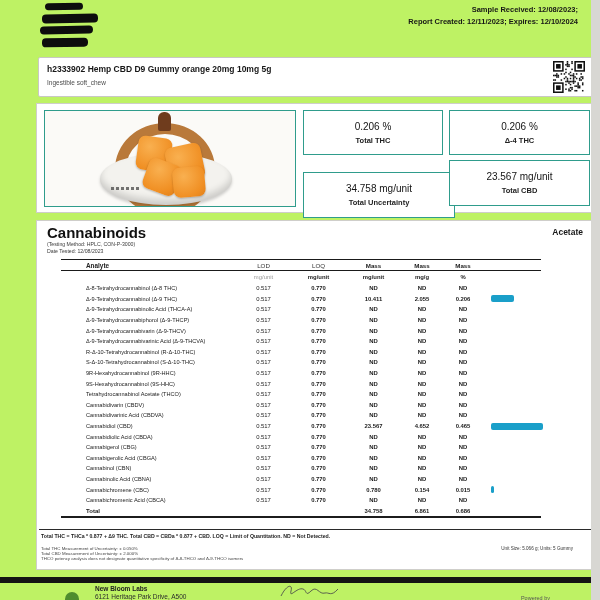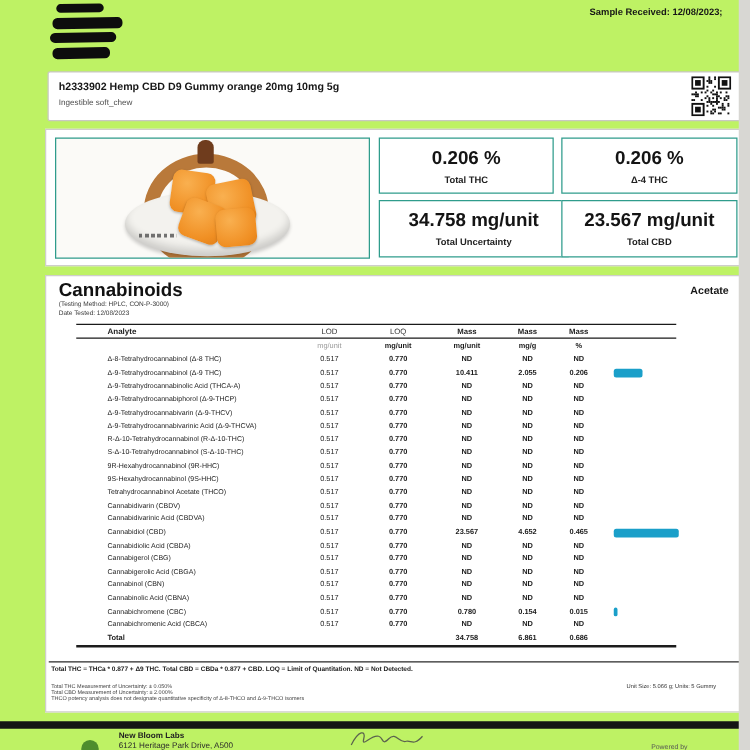--- a/index.html
+++ b/index.html
@@ -27,23 +27,23 @@
   .plate{position:absolute;left:55px;top:42px;width:132px;height:52px;background:#f3f2ee;border-radius:50%;box-shadow:inset 0 -5px 7px rgba(0,0,0,.16),0 2px 3px rgba(0,0,0,.18);}
   .plate-mark{position:absolute;left:66px;top:76px;width:30px;height:3px;background:repeating-linear-gradient(90deg,#3a3a3a 0 3px,transparent 3px 5px);opacity:.7;}
   .gummy{position:absolute;border-radius:7px;background:radial-gradient(circle at 35% 30%,#f9b050,#f08f23 70%,#e07f1a);box-shadow:0 1px 2px rgba(0,0,0,.25);}
   .g1{left:92px;top:26px;width:34px;height:34px;transform:rotate(8deg);}
   .g2{left:122px;top:34px;width:36px;height:36px;transform:rotate(-12deg);}
   .g3{left:100px;top:50px;width:34px;height:32px;transform:rotate(20deg);}
   .g4{left:128px;top:56px;width:32px;height:30px;transform:rotate(-5deg);}
   .stat{position:absolute;border:1.5px solid #2f9c8c;background:#fff;box-sizing:border-box;display:flex;flex-direction:column;align-items:center;justify-content:center;gap:4px;}
   .s1{left:266px;top:6px;width:140px;height:45px;}
   .s2{left:412px;top:6px;width:141px;height:45px;}
-  .s3{left:266px;top:56px;width:152px;height:46px;text-align:center;}
+  .s3{left:266px;top:68px;width:152px;height:46px;text-align:center;}
   .s4{left:412px;top:56px;width:141px;height:46px;justify-content:center;}
-  .stat .val{font-size:15px;font-weight:700;color:#141414;}
+  .stat .val{font-size:10px;font-weight:400;color:#141414;}
   .stat .lab{font-size:7.5px;font-weight:600;color:#222;}
   
   .cann{position:absolute;left:36px;top:220px;width:560px;height:350px;border:1px solid #cfceca;background:#fff;box-sizing:border-box;}
   .c-title{position:absolute;left:10px;top:3px;font-size:15px;font-weight:700;color:#111;}
   .c-status{position:absolute;right:12px;top:6px;font-size:8.5px;font-weight:600;color:#181818;}
   .c-method{position:absolute;left:10px;top:20px;font-size:5.2px;color:#3a3a3a;}
   .c-date{position:absolute;left:10px;top:27px;font-size:5.2px;color:#3a3a3a;}
   .tablewrap{position:absolute;left:24px;top:38px;width:480px;}
   .trow{display:flex;align-items:center;height:10.6px;box-sizing:border-box;}
   .hrow{height:12px;border-top:1.6px solid #1a1a1a;border-bottom:1px solid #1a1a1a;}
@@ -84,20 +84,21 @@
 
   <div>
     <div class="rbar r1"></div>
     <div class="rbar r2"></div>
     <div class="rbar r3"></div>
     <div class="rbar r4"></div>
   </div>
 
   <div class="dates">
     <div>Sample Received: 12/08/2023;</div>
+    <div>Report Created: 12/11/2023; Expires: 12/10/2024</div>
   </div>
 
   <div class="product-box">
     <div class="p-title">h2333902 Hemp CBD D9 Gummy orange 20mg 10mg 5g</div>
     <div class="p-sub">Ingestible soft_chew</div>
     <div class="qr" id="qr"><svg width="32" height="32">
           <rect x="13.714285714285714" y="0" width="1.5238095238095237" height="1.5238095238095237" fill="#111"></rect>
           <rect x="18.285714285714285" y="0" width="1.5238095238095237" height="1.5238095238095237" fill="#111"></rect>
           <rect x="13.714285714285714" y="1.5238095238095237" width="1.5238095238095237" height="1.5238095238095237" fill="#111"></rect>
           <rect x="18.285714285714285" y="1.5238095238095237" width="1.5238095238095237" height="1.5238095238095237" fill="#111"></rect>

